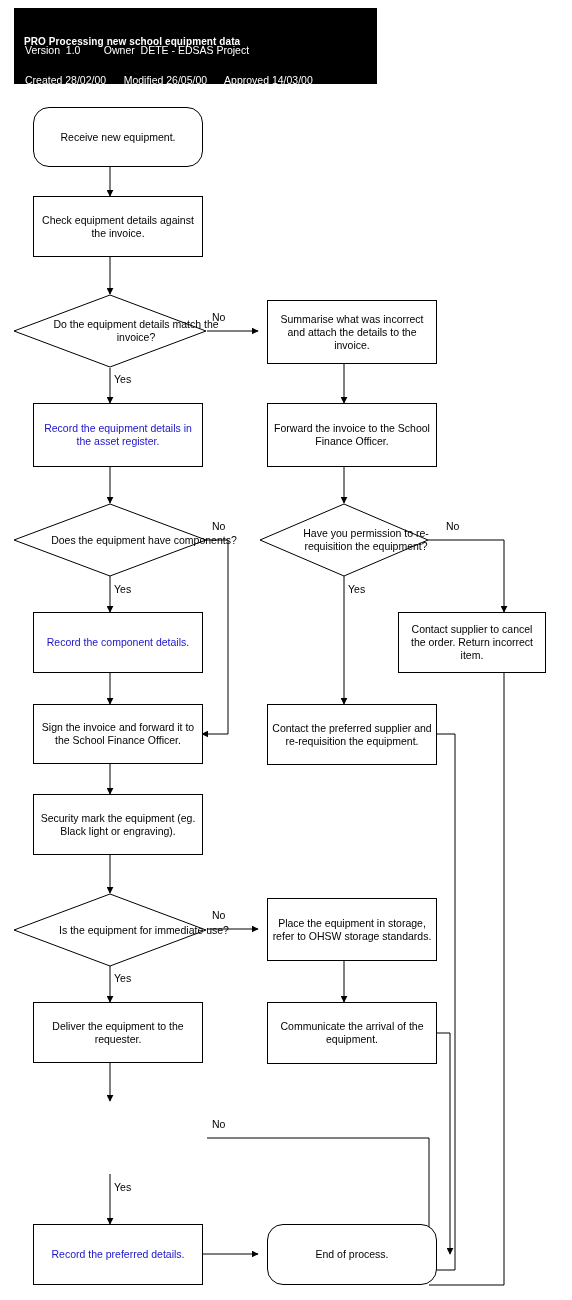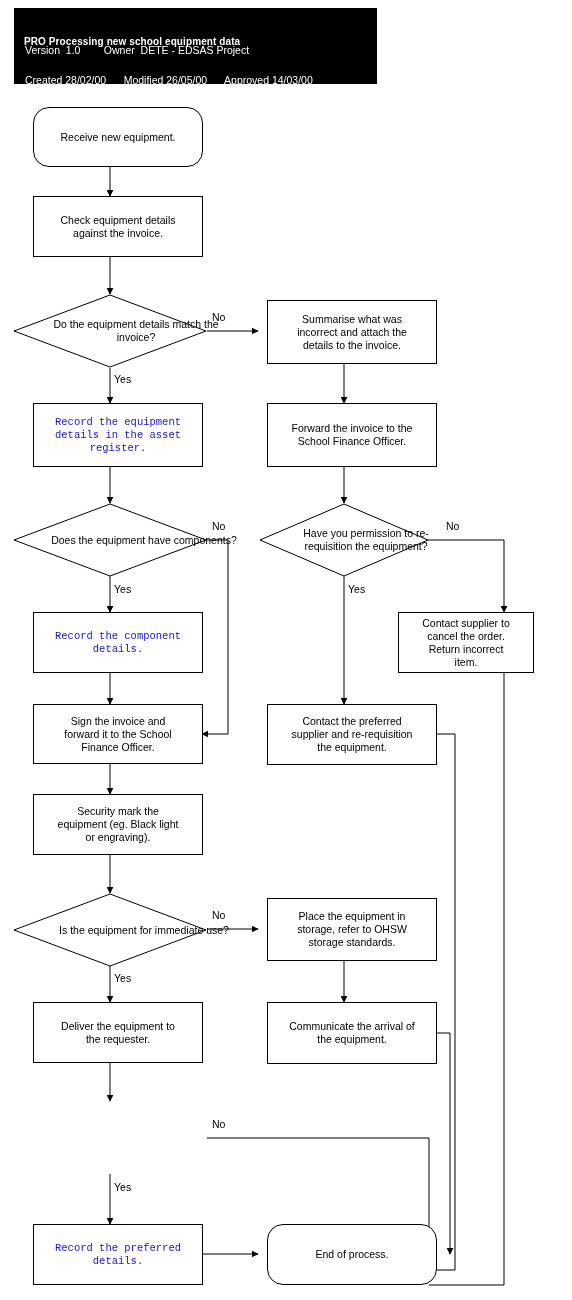--- a/index.html
+++ b/index.html
@@ -7,22 +7,22 @@
   #canvas{position:absolute;left:0;top:0;width:572px;height:1300px;}
 
   
   .header{position:absolute;left:14px;top:8px;width:363px;height:76px;background:#000000;color:#ffffff;}
   .header .title{position:absolute;left:10px;top:28px;font-size:10px;font-weight:bold;letter-spacing:0.1px;}
   .header .line2{position:absolute;left:11px;top:36px;font-size:10.5px;white-space:pre;}
   .header .line3{position:absolute;left:11px;top:66px;font-size:10.5px;white-space:pre;}
 
   
   .node{position:absolute;box-sizing:border-box;display:flex;align-items:center;justify-content:center;text-align:center;margin-left:8px;}
-  .rect{border:1px solid #000000;background:#ffffff;font-size:10.5px;line-height:13px;color:#000000;padding:2px 20px;}
-  .rect.link{color:#1a14c8;font-family:Liberation Mono, monospace;}
+  .rect{border:1px solid #000000;background:#ffffff;font-size:10.5px;line-height:13px;color:#000000;padding:2px 4px;}
+  .rect.link{color:#1a14c8;}
   .rounded{border:1px solid #000000;background:#ffffff;border-radius:16px;font-size:10.5px;line-height:13px;color:#000000;}
 
   .diamond{position:absolute;}
   .diamond svg{position:absolute;left:0;top:0;}
   .diamond .dlabel{position:absolute;left:0;top:0;width:100%;height:100%;display:flex;align-items:center;
     justify-content:center;text-align:center;font-size:10.5px;line-height:13px;color:#000000;}
 
   .edgelabel{position:absolute;font-size:10.5px;color:#000000;}
 </style>
 </head>
@@ -138,21 +138,21 @@
       </svg>
     <div class="dlabel" style="padding:0 22px;justify-content:flex-end;">
         <span>Have you permission to re-requisition the equipment?</span>
       </div>
   </div>
 
   <div class="node rect link" style="left:25px;top:612px;width:170px;height:61px;">
     <span>Record the component details.</span>
   </div>
 
-  <div class="node rect" style="left:390px;top:612px;width:136px;height:61px;">
+  <div class="node rect" style="left:390px;top:612px;width:148px;height:61px;">
     <span>Contact supplier to cancel the order.  Return incorrect item.</span>
   </div>
 
   <div class="node rect" style="left:25px;top:704px;width:170px;height:60px;">
     <span>Sign the invoice and forward it to the School Finance Officer.</span>
   </div>
 
   <div class="node rect" style="left:259px;top:704px;width:170px;height:61px;">
     <span>Contact the preferred supplier and re-requisition the equipment.</span>
   </div>

